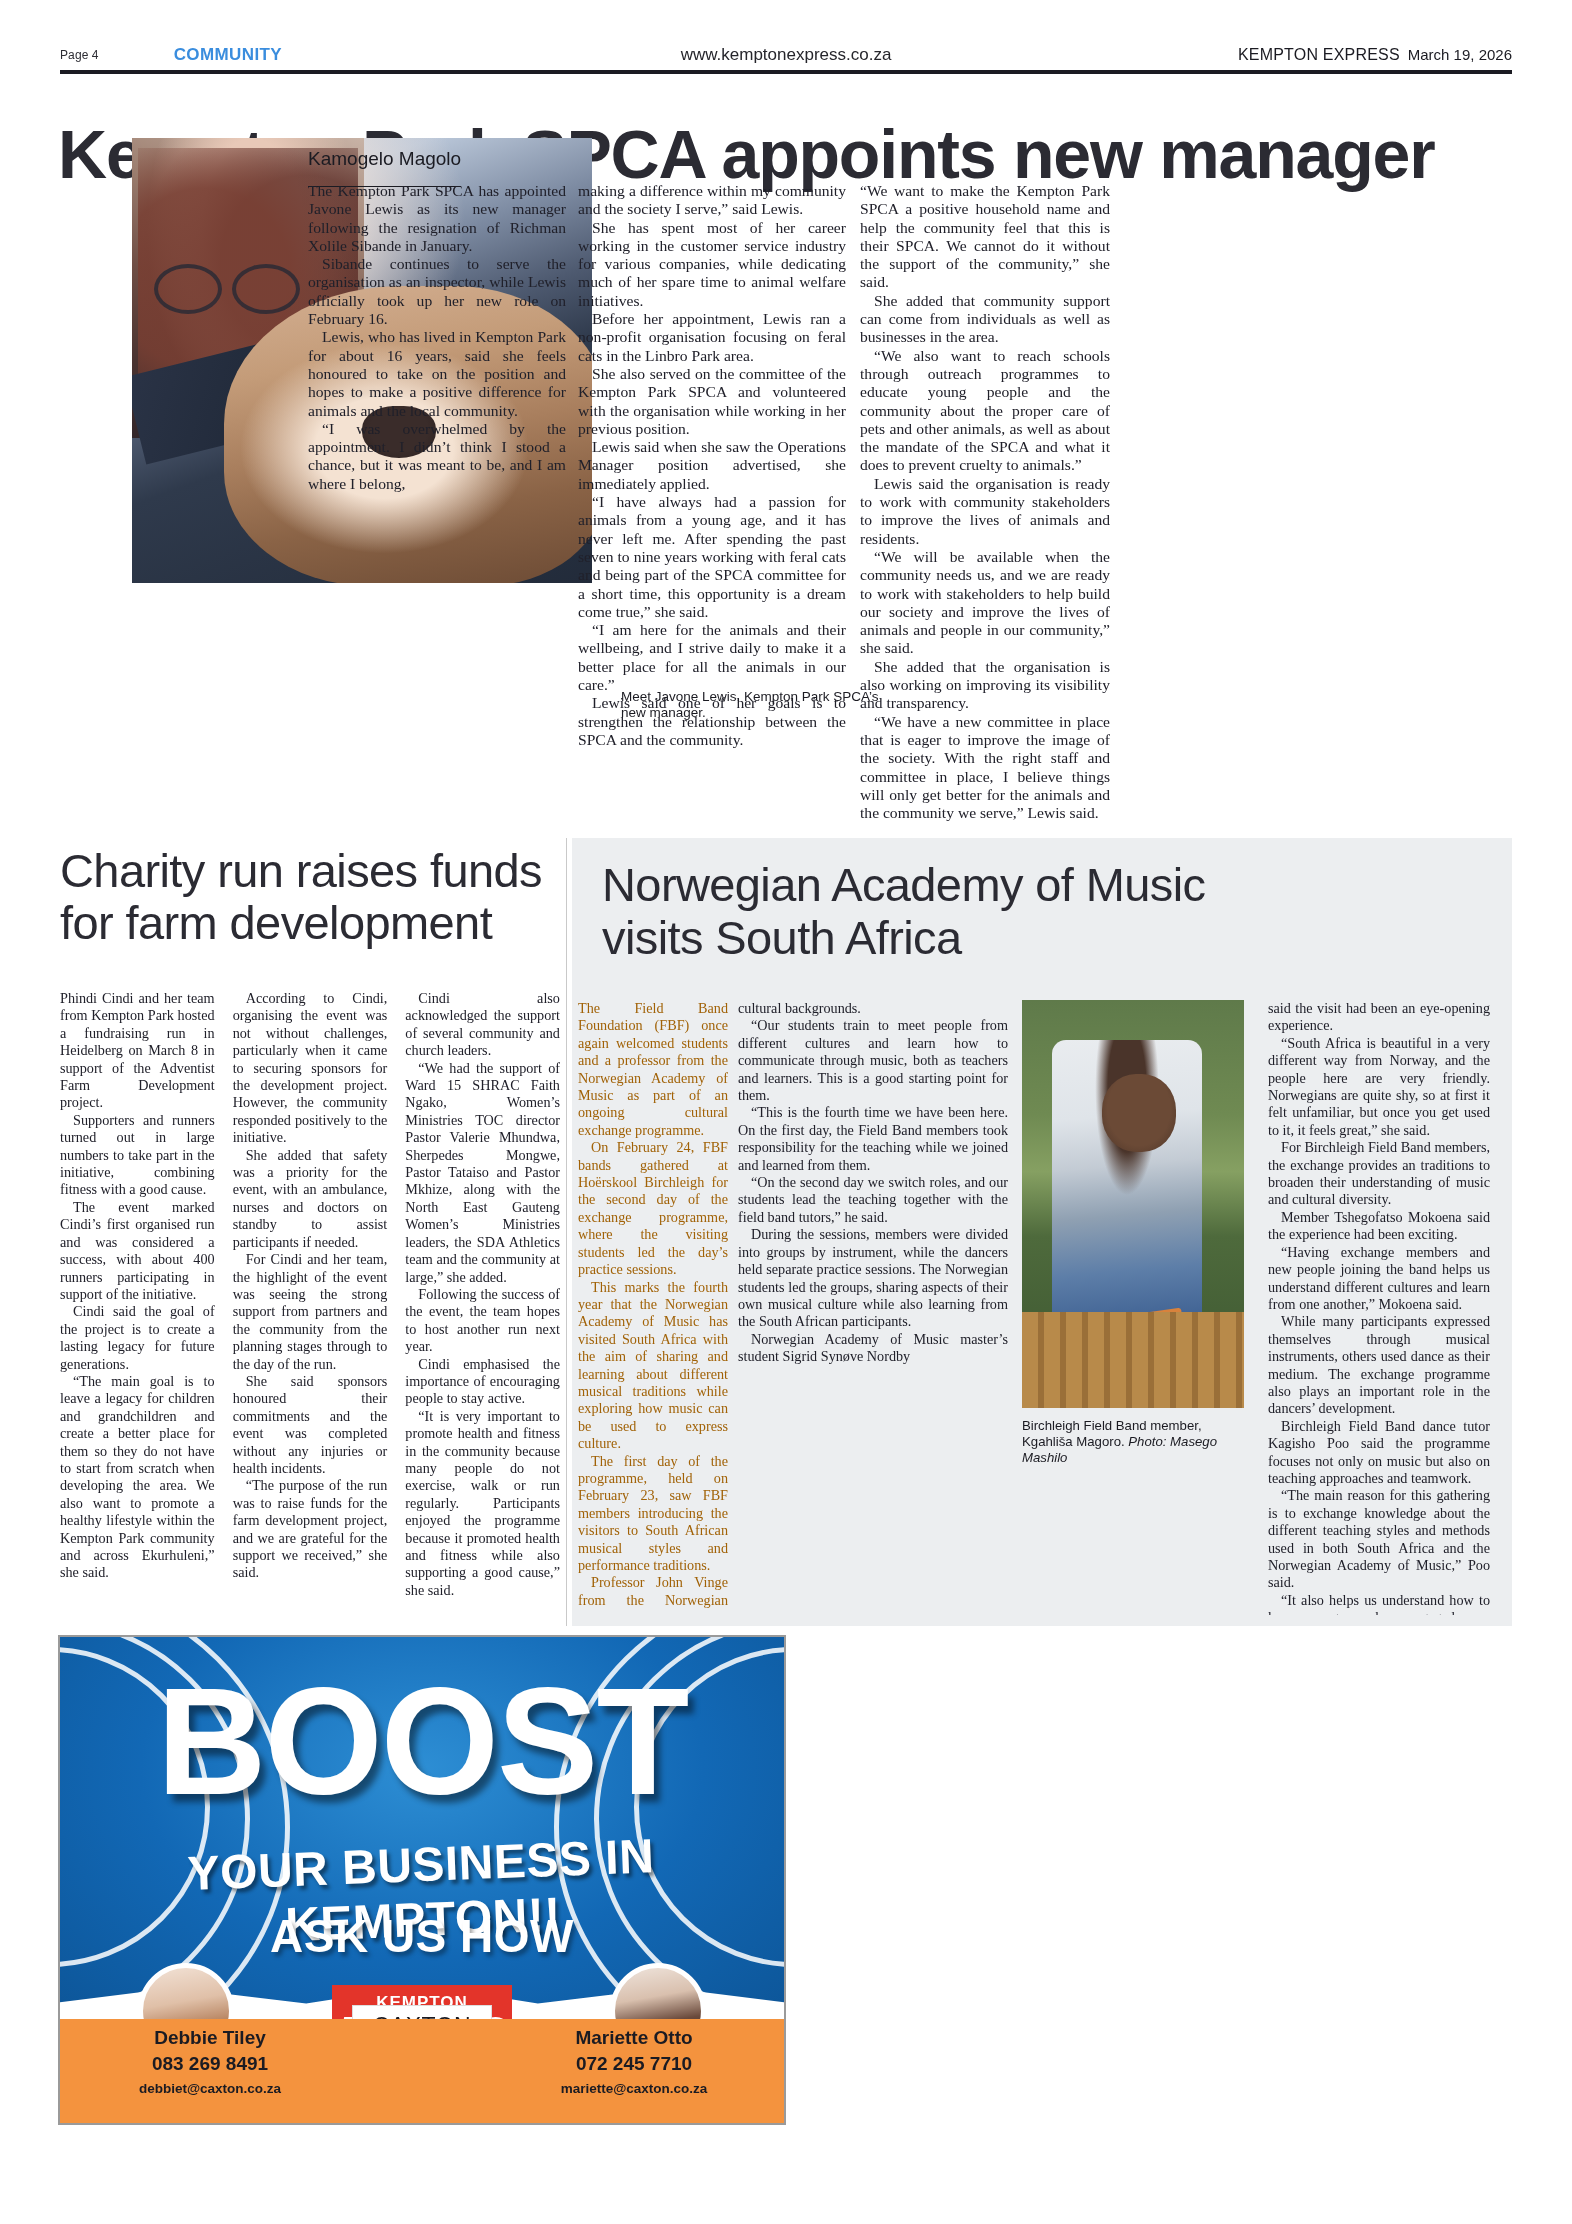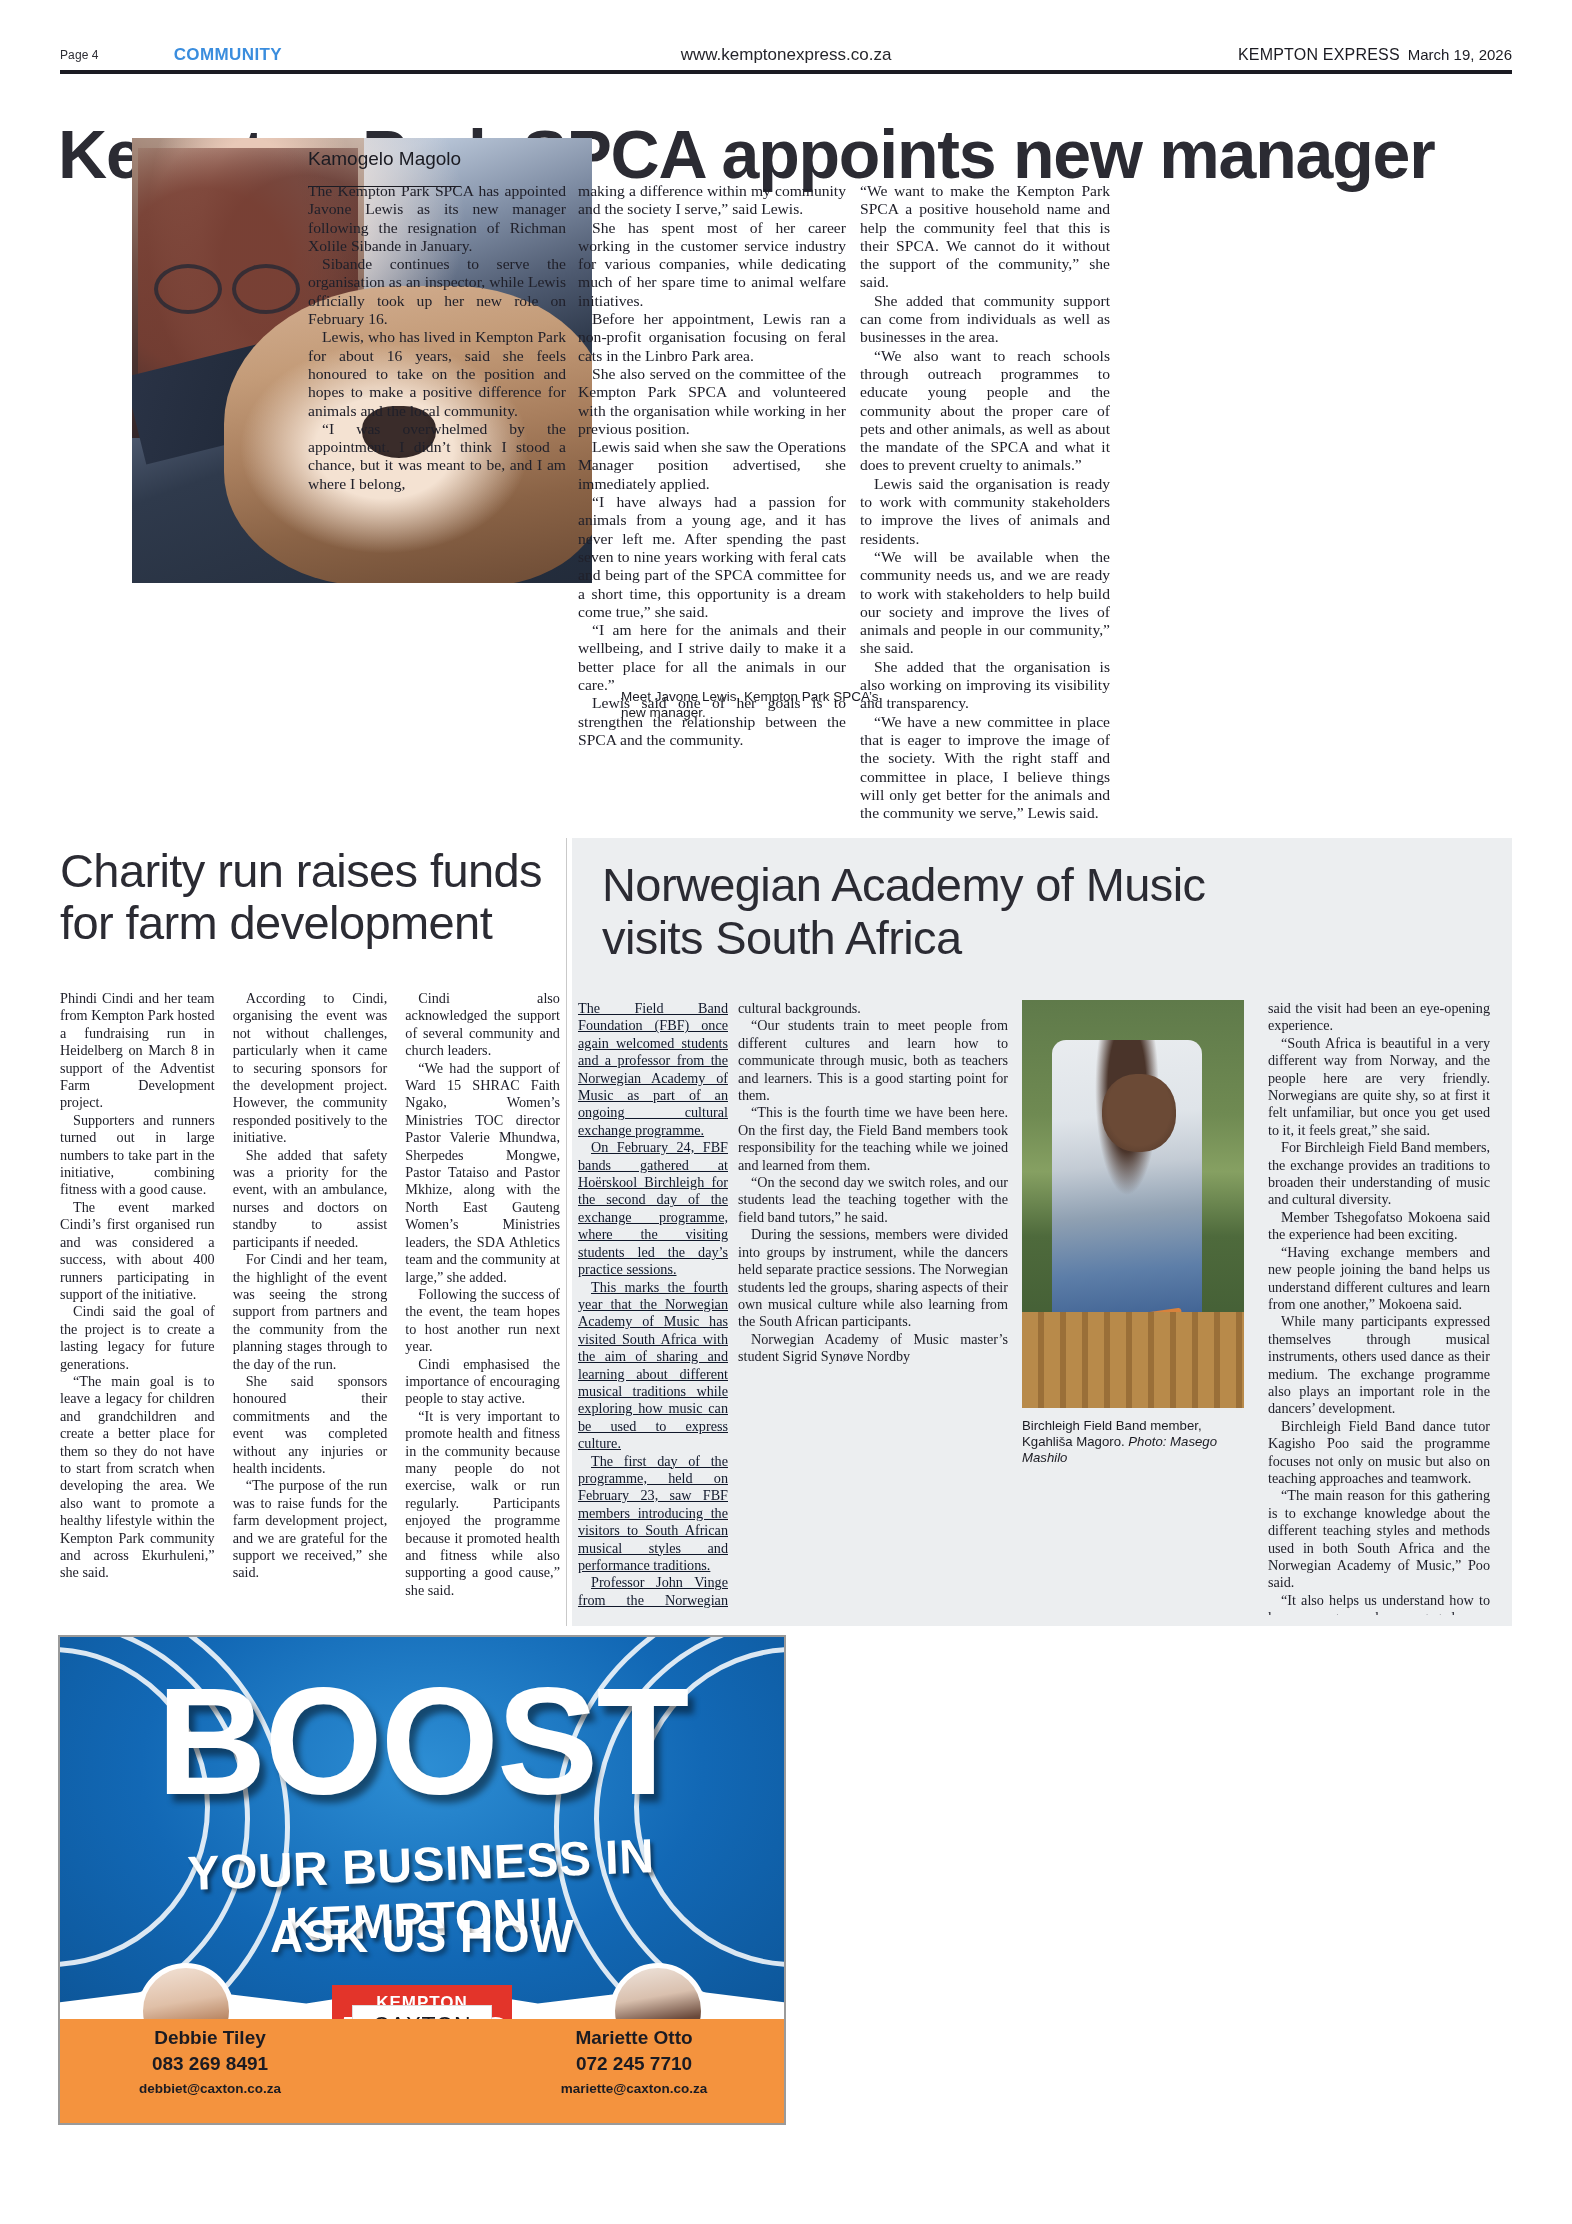--- a/index.html
+++ b/index.html
@@ -165,22 +165,22 @@
     background:#eceef0;
   }
   .a3-head {
     position:absolute; left:602px; top:858px; width:640px;
     font-family:"Liberation Sans Narrow","Liberation Sans",sans-serif;
     font-size:47px; line-height:53px; letter-spacing:-.6px; color:#2b2b33;
   }
   .a3-c1 {
     position:absolute; left:578px; top:1000px; width:150px; height:610px;
     font-family:"Liberation Serif", serif;
-    font-size:14.2px; line-height:17.4px; text-align:justify; color:#0f172a;
-    hyphens:auto; -webkit-hyphens:auto; overflow:hidden;text-decoration:underline;
+    font-size:14.2px; line-height:17.4px; text-align:justify; color:#a16207;
+    hyphens:auto; -webkit-hyphens:auto; overflow:hidden;
   }
   .a3-c2b {
     position:absolute; left:738px; top:1000px; width:270px; height:450px;
     font-family:"Liberation Serif", serif;
     font-size:14.2px; line-height:17.4px; text-align:justify; color:#20202a;
     hyphens:auto; -webkit-hyphens:auto; overflow:hidden;
     column-count:1;
   }
   .a3-c4 {
     position:absolute; left:1268px; top:1000px; width:222px; height:615px;

